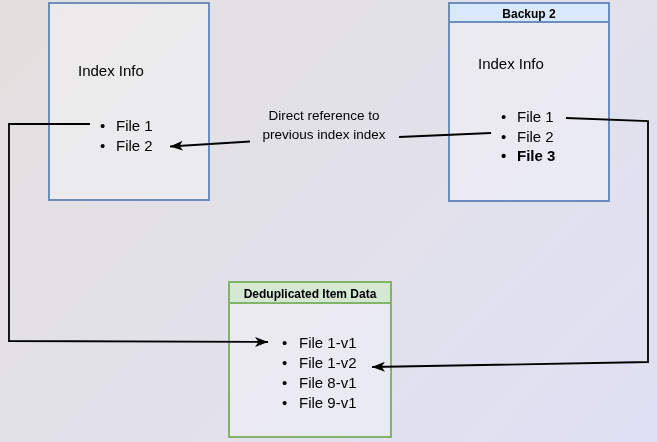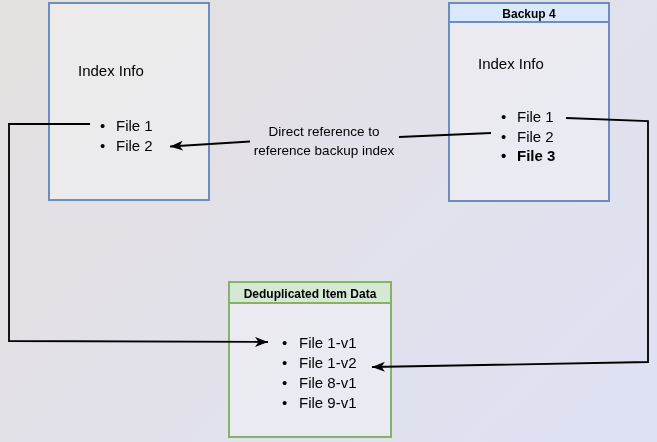--- a/index.html
+++ b/index.html
@@ -76,21 +76,21 @@
     content: "\2022";
     position: absolute;
     left: 0;
     font-size: 15px;
   }
   .lh20 li { line-height: 20px; }
   .lh195 li { line-height: 19.5px; }
 
   .annotation {
     position: absolute;
-    left: 235px; top: 123px;
+    left: 235px; top: 107px;
     width: 178px;
     text-align: center;
     font-size: 13.5px;
     line-height: 18.5px;
     z-index: 4;
     white-space: nowrap;
   }
 </style>
 </head>
 <body>
@@ -111,37 +111,37 @@
 
   <div class="box blue" style="left:48px; top:2px; width:162px; height:199px;">
     <div class="box-label" style="left:28px; top:58px;">Index Info</div>
     <ul class="file-list lh20" style="left:50px; top:112px;">
       <li style="padding-left:16px;">File 1</li>
       <li style="padding-left:16px;">File 2</li>
     </ul>
   </div>
 
   <div class="box blue" style="left:448px; top:2px; width:162px; height:200px;">
-    <div class="box-header">Backup 4</div>
+    <div class="box-header">Backup 2</div>
     <div class="box-label" style="left:28px; top:51px;">Index Info</div>
     <ul class="file-list lh195" style="left:51px; top:103px;">
       <li style="padding-left:16px;">File 1</li>
       <li style="padding-left:16px;">File 2</li>
       <li style="padding-left:16px;font-weight:bold;">File 3</li>
     </ul>
   </div>
 
   <div class="box green" style="left:228px; top:281px; width:164px; height:157px;">
     <div class="box-header">Deduplicated Item Data</div>
     <ul class="file-list lh20" style="left:52px; top:50px;">
       <li style="padding-left:17px;">File 1-v1</li>
       <li style="padding-left:17px;text-align:right;">File 1-v2</li>
       <li style="padding-left:17px;">File 8-v1</li>
       <li style="padding-left:17px;">File 9-v1</li>
     </ul>
   </div>
 
   <div class="annotation">
     <div>Direct reference to</div>
-    <div>reference backup index</div>
+    <div>previous index index</div>
   </div>
 
 </div>
 
 </body></html>

